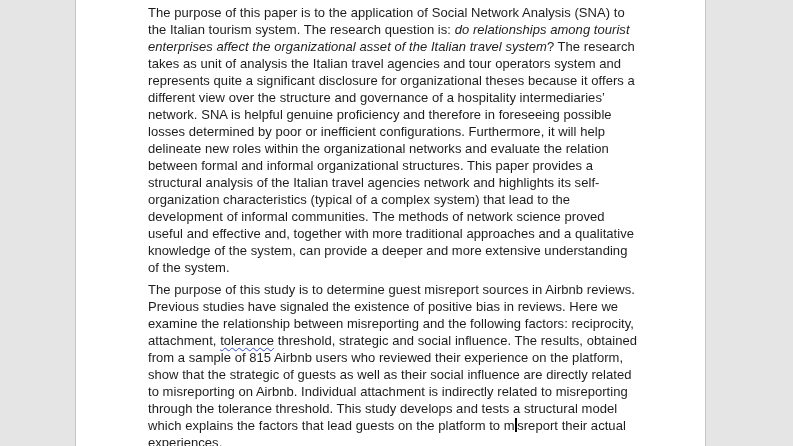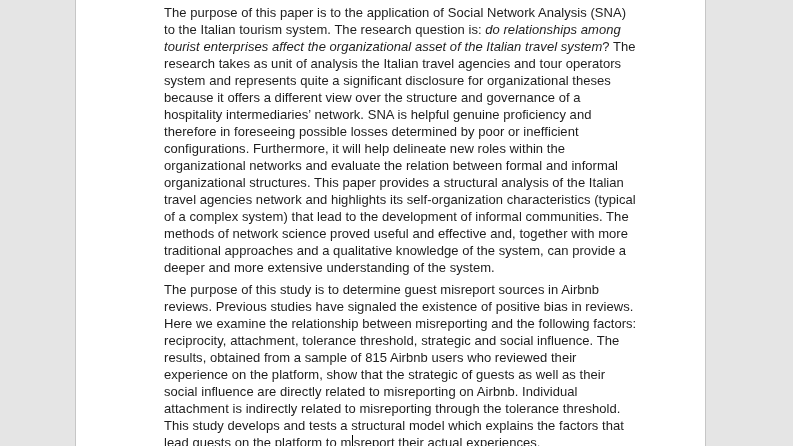--- a/index.html
+++ b/index.html
@@ -32,27 +32,28 @@
     left: 72px;
     top: 4px;
     width: 492px;
     color: #1d1d1d;
     font-size: 13px;
     line-height: 17px;
     letter-spacing: 0.05px;
     text-align: left;
   }
   .doc-text p {
-    margin: 0 0 5px 16px;
+    margin: 0 0 5px 0;
     padding: 0;
   }
   .italic {
     font-style: italic;
   }
   .misspelled {
+    text-decoration: underline;
     text-decoration-style: wavy;
     text-decoration-color: #2a46d4;
     text-decoration-thickness: 1px;
     text-underline-offset: 2px;
   }
   .caret {
     display: inline-block;
     width: 1.5px;
     height: 14px;
     background: #000000;

